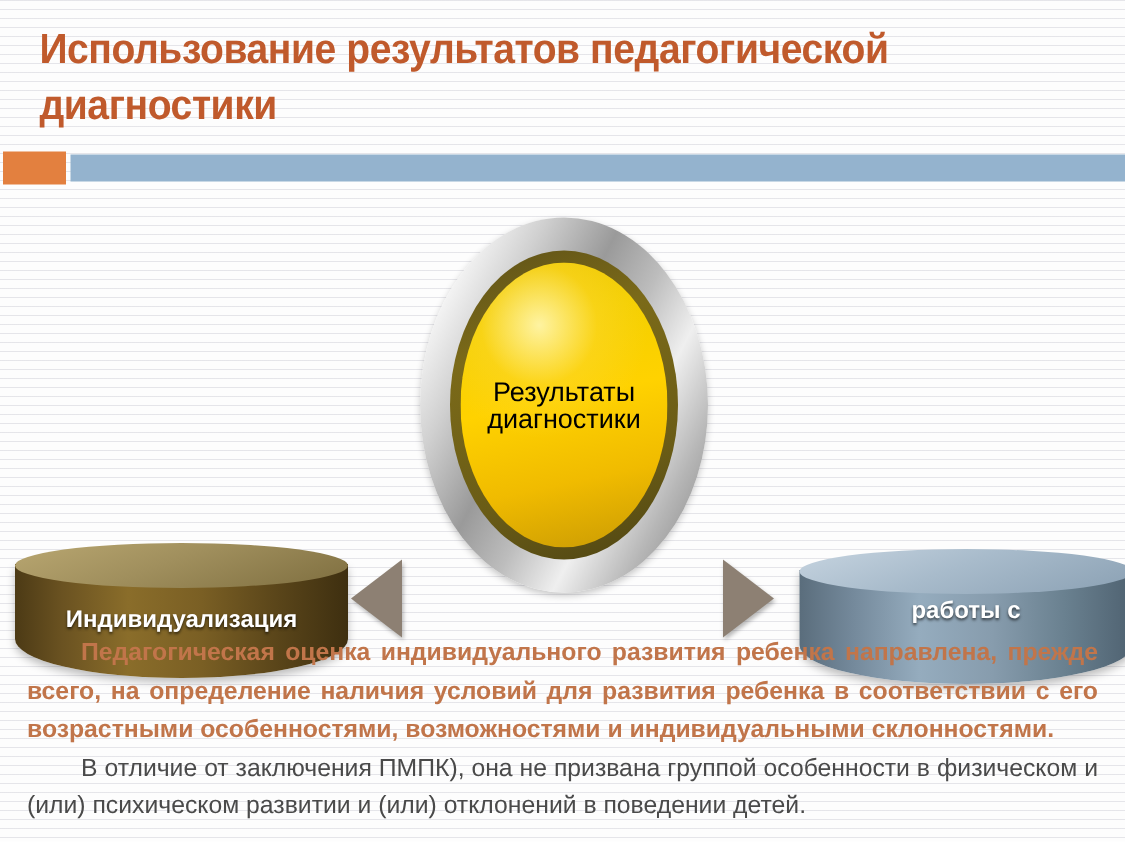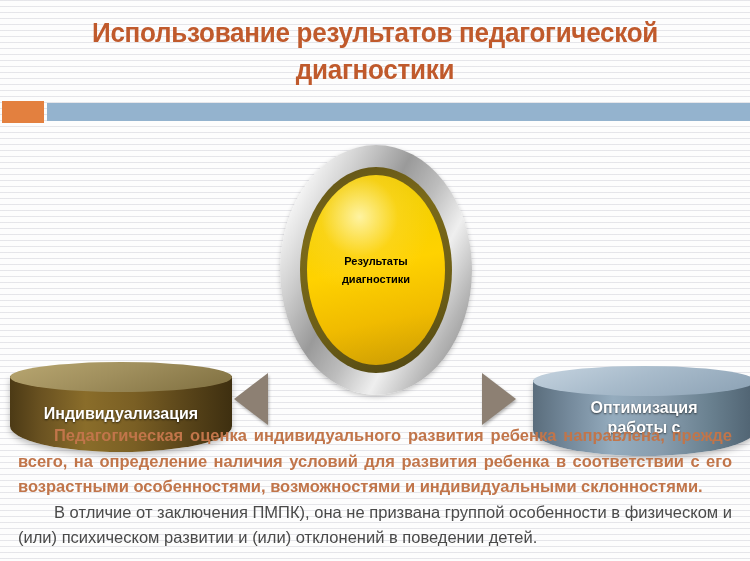--- a/index.html
+++ b/index.html
@@ -28,21 +28,20 @@
     );
     overflow: hidden;
   }
 
   
   .title-block {
     position: absolute;
     left: 0;
     top: 14px;
     width: 750px;
-    text-align: center;
   }
   .title-line {
     color: #c05a2c;
     font-size: 28px;
     font-weight: bold;
     line-height: 37px;
     letter-spacing: -0.3px;
     font-family: "Liberation Sans Narrow", "Liberation Sans", sans-serif;
     transform: scaleX(0.93);
     transform-origin: center;
@@ -135,22 +134,22 @@
         #c99a04 100%);
   }
   .center-label {
     position: absolute;
     left: 0;
     right: 0;
     top: 50%;
     transform: translateY(-50%);
     text-align: center;
     color: #000000;
-    font-size: 11px;
-    font-weight: bold;
+    font-size: 18px;
+    font-weight: normal;
     line-height: 18px;
     padding: 0 8px;
     box-sizing: border-box;
   }
 
   
   .arrow {
     position: absolute;
     width: 0;
     height: 0;
@@ -287,21 +286,20 @@
         <div>диагностики</div>
       </div>
     </div>
 
     <div class="arrow arrow-right"></div>
 
     <div class="cyl cyl-right">
       <div class="cyl-body"></div>
       <div class="cyl-top"></div>
       <div class="cyl-label">
-        <div>Оптимизация</div>
         <div>работы с</div>
       </div>
     </div>
 
   </div>
 
   <div class="body-copy">
     <p class="para para-1">Педагогическая оценка индивидуального развития ребенка направлена, прежде всего, на определение наличия условий для развития ребенка в соответствии с его возрастными особенностями, возможностями и индивидуальными склонностями.</p>
     <p class="para para-2">В отличие от заключения ПМПК), она не призвана группой особенности в физическом и (или) психическом развитии и (или) отклонений в поведении детей.</p>
   </div>

